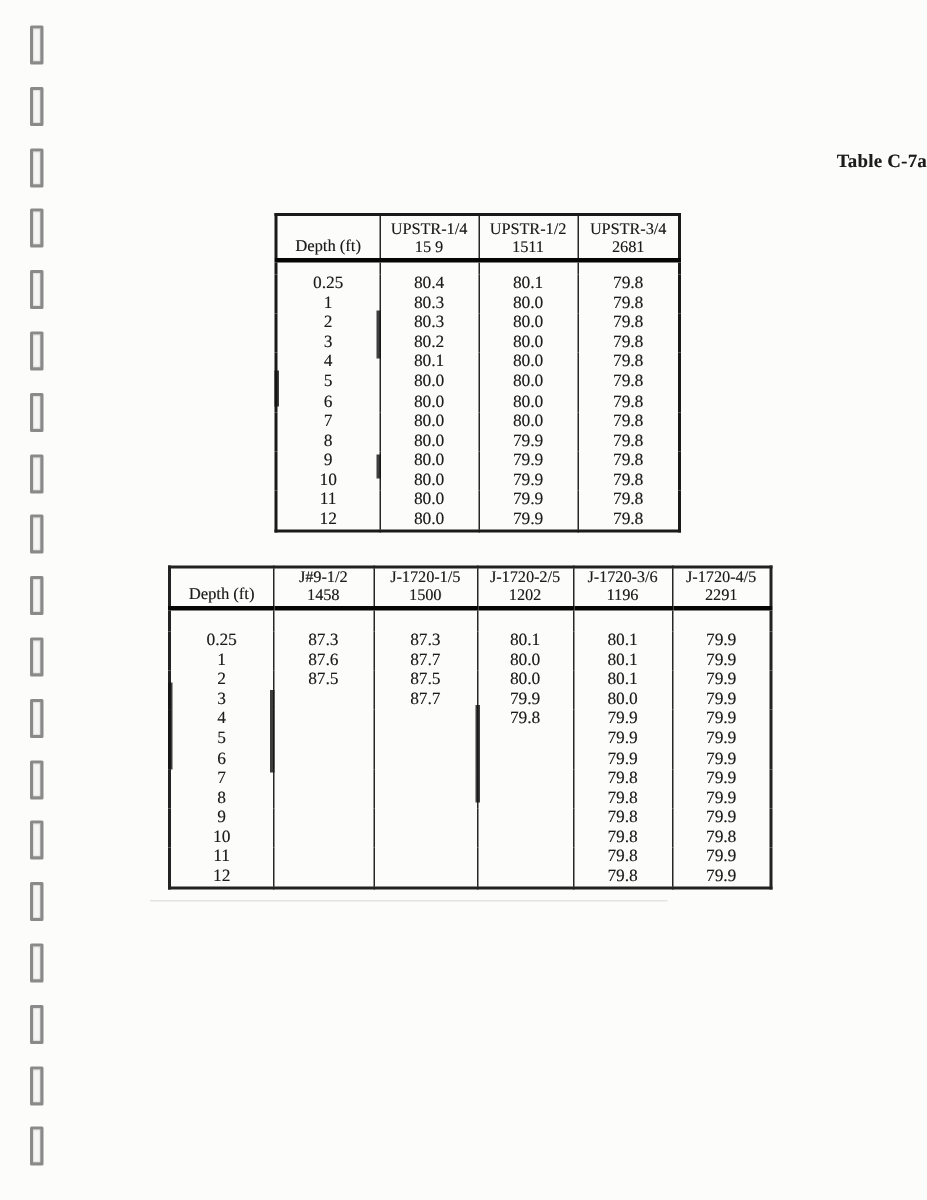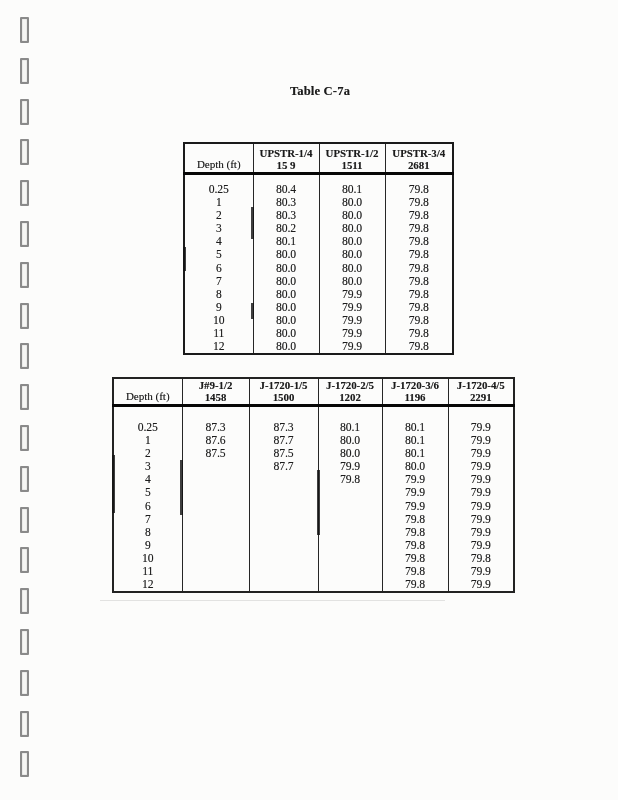--- a/index.html
+++ b/index.html
@@ -9,40 +9,40 @@
     font-family:"Liberation Serif","DejaVu Serif",serif;
     color:#1c1c1c;
     text-shadow:0.2px 0.2px 0.35px rgba(25,25,25,0.45);
   }
   .binder-hole {
     position:absolute; left:20px; width:9px; height:26px;
     background:#f6f6f4; border:2px solid #8a8a8a; border-radius:1px;
     box-sizing:border-box; box-shadow:inset 0 0 1px rgba(70,70,70,.6);
   }
   .title {
-    position:absolute; top:84px; left:22px; right:0;
-    text-align:center; font-size:12.5px; font-weight:bold; letter-spacing:.2px;
+    position:absolute; top:100px; left:22px; right:0;
+    text-align:right; font-size:12.5px; font-weight:bold; letter-spacing:.2px;
   }
   .subtitle {
     position:absolute; top:100px; left:22px; right:0;
     text-align:center; font-size:11.5px; white-space:pre;
   }
   table.dtable {
     position:absolute; border-collapse:collapse; table-layout:fixed;
     font-size:11.5px; line-height:13.1px;
   }
   #table1 { left:183px; top:142px; width:270px; border:2px solid #1a1a1a; }
   #table2 { left:112px; top:377px; width:402px; border:2px solid #222222; }
   .dtable th, .dtable td { padding:0; text-align:center; font-weight:normal; overflow:hidden; }
   .dtable th:not(:first-child), .dtable td:not(:first-child) { border-left:1.6px solid #262626; }
   .dtable thead th { border-bottom:3px solid #060606; vertical-align:bottom; }
   #table1 thead th { height:27px; }
   #table2 thead th { height:24px; }
   th.depth-h { font-size:11px; padding-bottom:1px; }
-  .st-name, .st-time { font-weight:bold; font-size:10.8px; line-height:12px; }
+  .st-name, .st-time { font-weight:normal; font-size:10.8px; line-height:12px; }
   .st-time { padding-bottom:1px; }
   #table1 tr.spacer td { height:8px; }
   #table2 tr.spacer td { height:14px; }
   .dtable tbody tr.datarow td { height:13.1px; }
   .scan-artifact { position:absolute; background:#141414; opacity:.82; }
   .scan-line { position:absolute; left:100px; top:600px; width:345px; height:1px;
     background:rgba(0,0,0,0.10); }
 </style>
 </head>
 <body>

